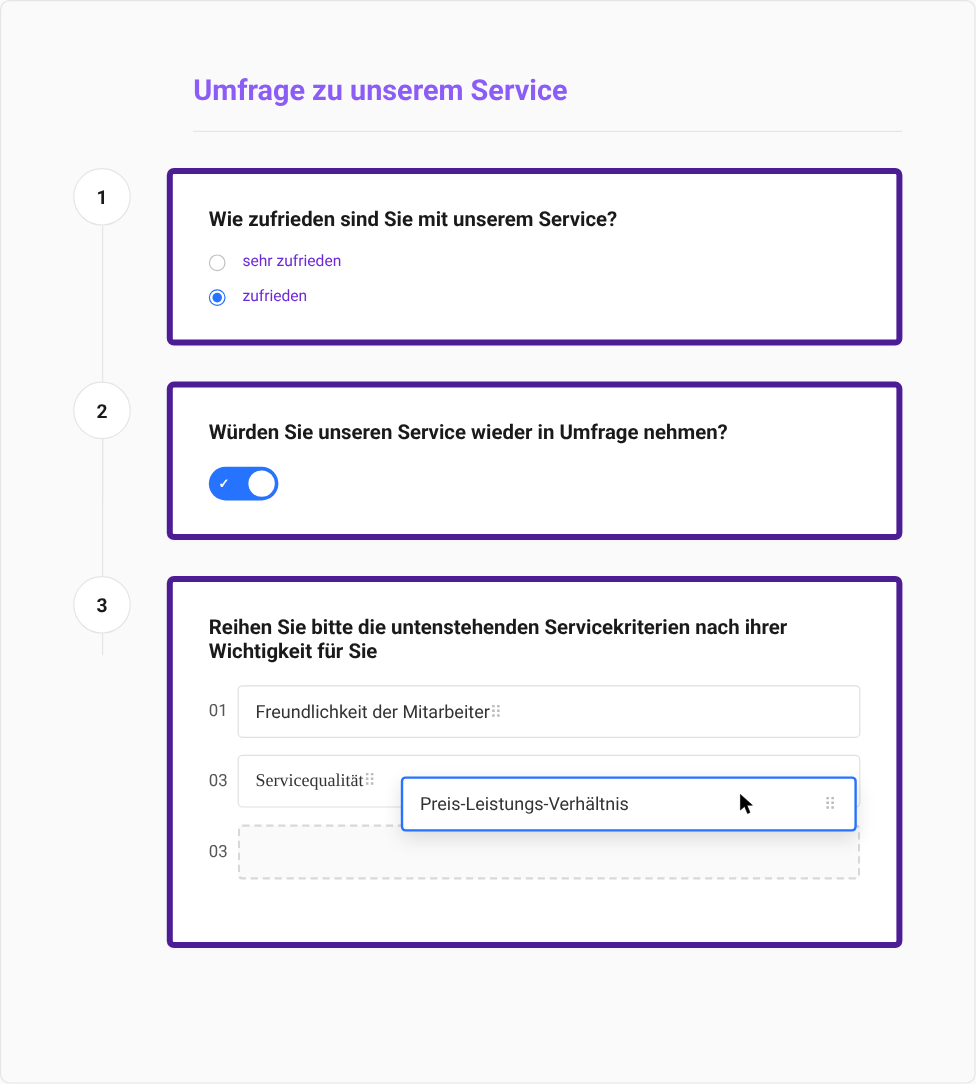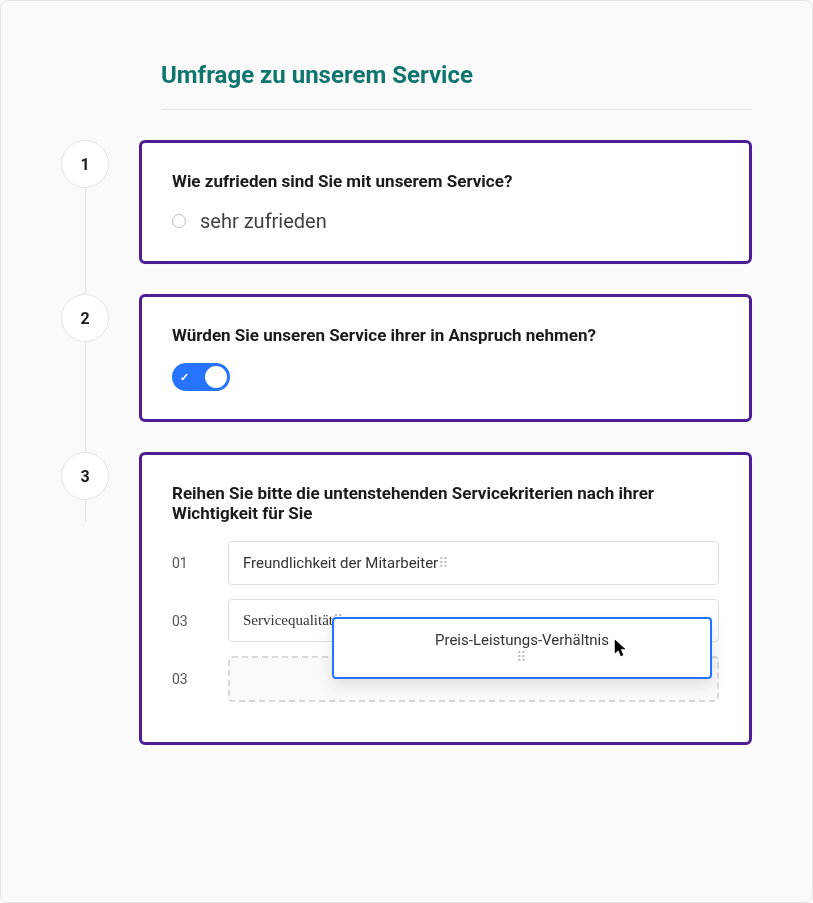--- a/index.html
+++ b/index.html
@@ -12,21 +12,21 @@
       border: 1px solid #e5e5e5;
       border-radius: 8px;
       overflow: hidden;
     }
     .container {
       padding: 60px 60px 40px 60px;
     }
     .survey-title {
       font-size: 24px;
       font-weight: 700;
-      color: #0f766e;
+      color: #8b5cf6;
       margin-left: 100px;
       padding-bottom: 20px;
       border-bottom: 1px solid #e5e5e5;
       margin-bottom: 30px;
     }
     .steps {
       position: relative;
     }
     .step {
       display: flex;
@@ -54,21 +54,21 @@
     .step-line {
       position: absolute;
       left: 24px;
       top: 48px;
       width: 1px;
       background: #e5e5e5;
       z-index: 1;
     }
     .card {
       background: #fff;
-      border: 3px solid #4c1d95;
+      border: 5px solid #4c1d95;
       border-radius: 6px;
       padding: 28px 30px;
       flex: 1;
       box-shadow: 0 1px 2px rgba(0,0,0,0.02);
     }
     .card-question {
       font-size: 17px;
       font-weight: 700;
       color: #1a1a1a;
       margin-bottom: 18px;
@@ -100,22 +100,22 @@
       position: absolute;
       width: 8px;
       height: 8px;
       background: #2573ff;
       border-radius: 50%;
       top: 50%;
       left: 50%;
       transform: translate(-50%, -50%);
     }
     .radio-label {
-      font-size: 20px;
-      color: #404040;
+      font-size: 13px;
+      color: #6d28d9;
     }
     .toggle {
       width: 58px;
       height: 28px;
       background: #2573ff;
       border-radius: 14px;
       position: relative;
       cursor: pointer;
     }
     .toggle-check {
@@ -138,21 +138,21 @@
     }
     .ranking-list {
       display: flex;
       flex-direction: column;
       gap: 14px;
       position: relative;
     }
     .ranking-row {
       display: flex;
       align-items: center;
-      gap: 32px;
+      gap: 0;
     }
     .ranking-num {
       font-size: 14px;
       color: #555;
       width: 24px;
       font-variant-numeric: tabular-nums;
     }
     .ranking-item {
       flex: 1;
       background: #fff;
@@ -192,21 +192,20 @@
       padding: 12px 14px;
       display: flex;
       align-items: center;
       justify-content: space-between;
       font-size: 15px;
       color: #333;
       box-shadow: 0 6px 16px rgba(0,0,0,0.12);
       cursor: grabbing;
       width: 380px;
       z-index: 10;
-      flex-direction: column;
     }
     .cursor-icon {
       position: absolute;
       right: 82px;
       top: 50%;
       transform: translateY(-50%);
       pointer-events: none;
     }
   </style>
 </head>
@@ -220,39 +219,43 @@
     <div class="step">
       <div class="step-line" style="height: 230px;"></div>
       <div class="step-marker">1</div>
       <div class="card">
         <div class="card-question">Wie zufrieden sind Sie mit unserem Service?</div>
         <div class="radio-list">
           <div class="radio-item">
             <span class="radio-circle"></span>
             <span class="radio-label">sehr zufrieden</span>
           </div>
+          <div class="radio-item">
+            <span class="radio-circle selected"></span>
+            <span class="radio-label">zufrieden</span>
+          </div>
         </div>
       </div>
     </div>
 
     <div class="step">
       <div class="step-line" style="height: 180px;"></div>
       <div class="step-marker">2</div>
       <div class="card">
-        <div class="card-question">Würden Sie unseren Service ihrer in Anspruch nehmen?</div>
+        <div class="card-question">Würden Sie unseren Service wieder in Umfrage nehmen?</div>
         <div class="toggle">
           <span class="toggle-check">✓</span>
           <span class="toggle-knob"></span>
         </div>
       </div>
     </div>
 
     <div class="step">
       <div class="step-marker">3</div>
-      <div class="card" style="padding-bottom:40px;">
+      <div class="card" style="padding-bottom:52px;">
         <div class="card-question">Reihen Sie bitte die untenstehenden Servicekriterien nach ihrer Wichtigkeit für Sie</div>
         <div class="ranking-list">
 
           <div class="ranking-row">
             <span class="ranking-num">01</span>
             <div class="ranking-item">
               <span>Freundlichkeit der Mitarbeiter</span>
               <span class="drag-handle">⠿</span>
             </div>
           </div>

